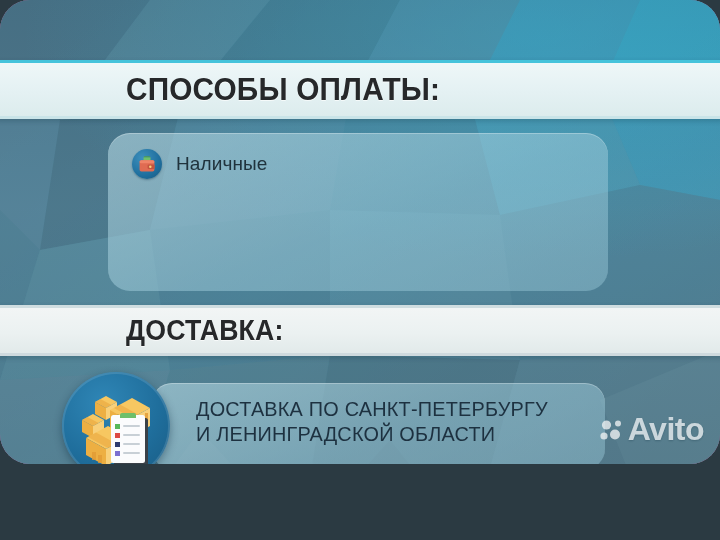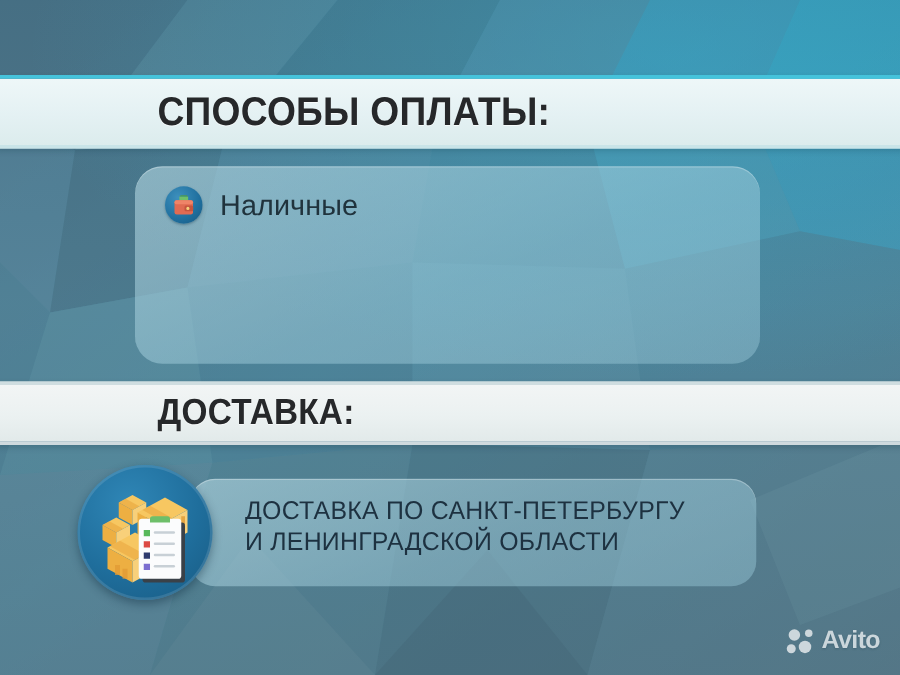--- a/index.html
+++ b/index.html
@@ -3,24 +3,25 @@
 <meta charset="utf-8">
 <style>
   html, body {
     margin: 0;
     padding: 0;
     background: #2b3a42;
   }
   #stage {
     position: relative;
     width: 720px;
-    height: 540px;
+    height: 464px;
     overflow: hidden;
     font-family: "Liberation Sans", sans-serif;
     background: #ec4899;
+    border-radius: 30px;
   }
 
   
   #bg-poly {
     position: absolute;
     inset: 0;
     width: 720px;
     height: 540px;
     display: block;
   }
@@ -130,21 +131,21 @@
     flex: 0 0 30px;
     display: flex;
     align-items: center;
     justify-content: center;
     background: radial-gradient(circle at 35% 30%, #3d90bd 0%, #1f6f9e 60%, #18587f 100%);
     box-shadow: 0 1px 2px rgba(10,40,60,0.35);
     overflow: hidden;
   }
   .pay-label {
     margin-left: 14px;
-    font-size: 23px;
+    font-size: 19px;
     color: #20333d;
     white-space: nowrap;
     letter-spacing: 0.1px;
   }
 
   
   #delivery-icon-wrap {
     position: absolute;
     left: 62px;
     top: 372px;
@@ -183,21 +184,21 @@
     display: flex;
     align-items: center;
     opacity: 0.80;
   }
   #avito-mark {
     width: 26px;
     height: 22px;
     margin-right: 3px;
   }
   #avito-word {
-    font-size: 20px;
+    font-size: 32px;
     font-weight: bold;
     color: #e9eef0;
     letter-spacing: -0.5px;
     text-shadow: 0 1px 2px rgba(10,40,55,0.30);
   }
 </style>
 </head>
 <body>
 
 <div id="stage">

